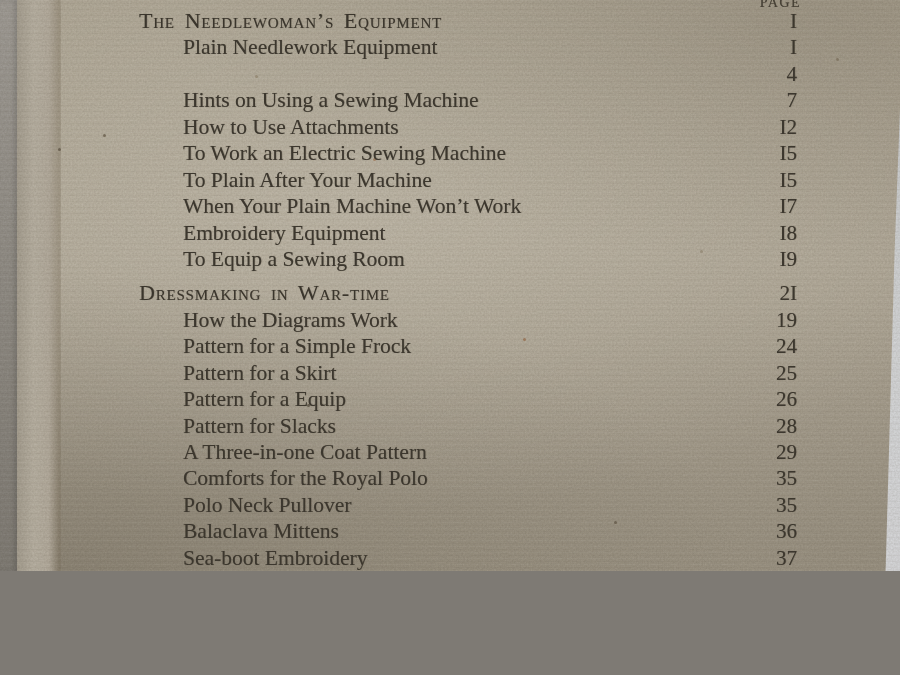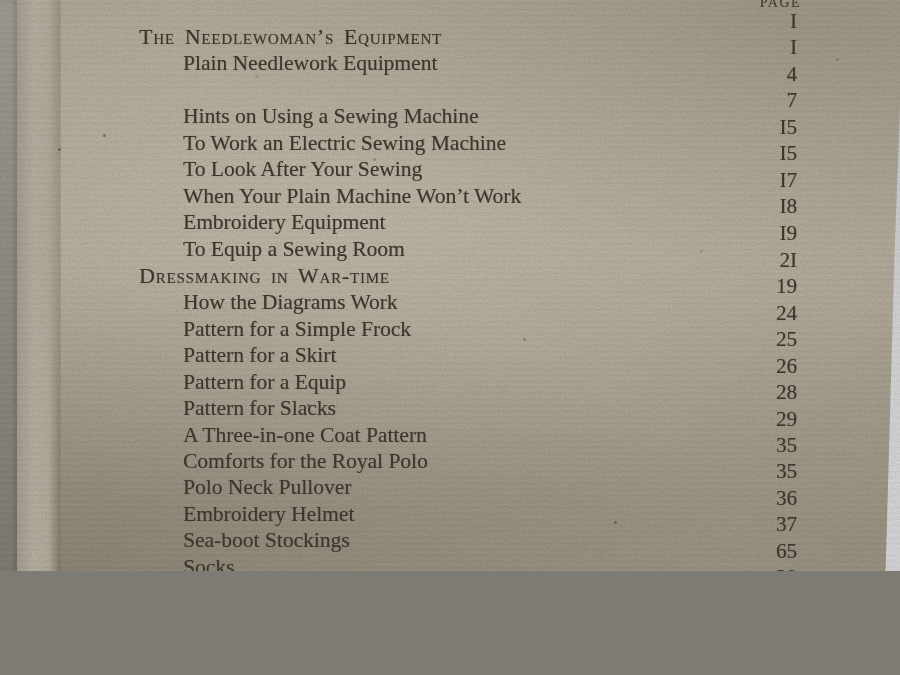--- a/index.html
+++ b/index.html
@@ -63,23 +63,23 @@
   }
   
   .content{position:absolute;inset:0;color:#3c372e;filter:blur(.2px);}
   .page-col-header{
     position:absolute;top:-5px;right:99px;
     font-size:14px;letter-spacing:1.5px;color:#474136;
     text-shadow:.3px .3px .6px rgba(60,53,42,.5);
   }
   .toc{position:absolute;left:0;top:8px;right:0;}
   .row{position:relative;height:26.45px;}
-  .row.gap{margin-top:1px;}
+  .row.gap{margin-top:8px;}
   .label{
-    position:absolute;left:183px;top:16px;white-space:nowrap;
+    position:absolute;left:183px;top:0;white-space:nowrap;
     font-size:21.5px;line-height:26.45px;
     text-shadow:.4px .4px .7px rgba(60,53,42,.45);
     font-feature-settings:"onum" 1;
   }
   .row.section .label{
     left:139px;font-variant:small-caps;
     font-size:22px;letter-spacing:.8px;word-spacing:3.5px;
     color:#3a352c;
   }
   .pagenum{
@@ -122,25 +122,29 @@
         <span class="pagenum">I</span>
       </div>
       <div class="row">
         <span class="pagenum">4</span>
       </div>
       <div class="row">
         <span class="label">Hints on Using a Sewing Machine</span>
         <span class="pagenum">7</span>
       </div>
       <div class="row">
+        <span class="label">How to Use Attachments</span>
+        <span class="pagenum">I2</span>
+      </div>
+      <div class="row">
         <span class="label">To Work an Electric Sewing Machine</span>
         <span class="pagenum">I5</span>
       </div>
       <div class="row">
-        <span class="label">To Look After Your Sewing</span>
+        <span class="label">To Plain After Your Machine</span>
         <span class="pagenum">I5</span>
       </div>
       <div class="row">
         <span class="label">When Your Plain Machine Won’t Work</span>
         <span class="pagenum">I7</span>
       </div>
       <div class="row">
         <span class="label">Embroidery Equipment</span>
         <span class="pagenum">I8</span>
       </div>
@@ -180,25 +184,25 @@
 
       <div class="row">
         <span class="label">Comforts for the Royal Polo</span>
         <span class="pagenum">35</span>
       </div>
       <div class="row">
         <span class="label">Polo Neck Pullover</span>
         <span class="pagenum">35</span>
       </div>
       <div class="row">
-        <span class="label">Embroidery Helmet</span>
+        <span class="label">Balaclava Mittens</span>
         <span class="pagenum">36</span>
       </div>
       <div class="row">
-        <span class="label">Sea-boot Stockings</span>
+        <span class="label">Sea-boot Embroidery</span>
         <span class="pagenum">37</span>
       </div>
       <div class="row">
         <span class="label">Socks</span>
         <span class="pagenum">65</span>
       </div>
       <div class="row">
         <span class="label">Gloves</span>
         <span class="pagenum">39</span>
       </div>

